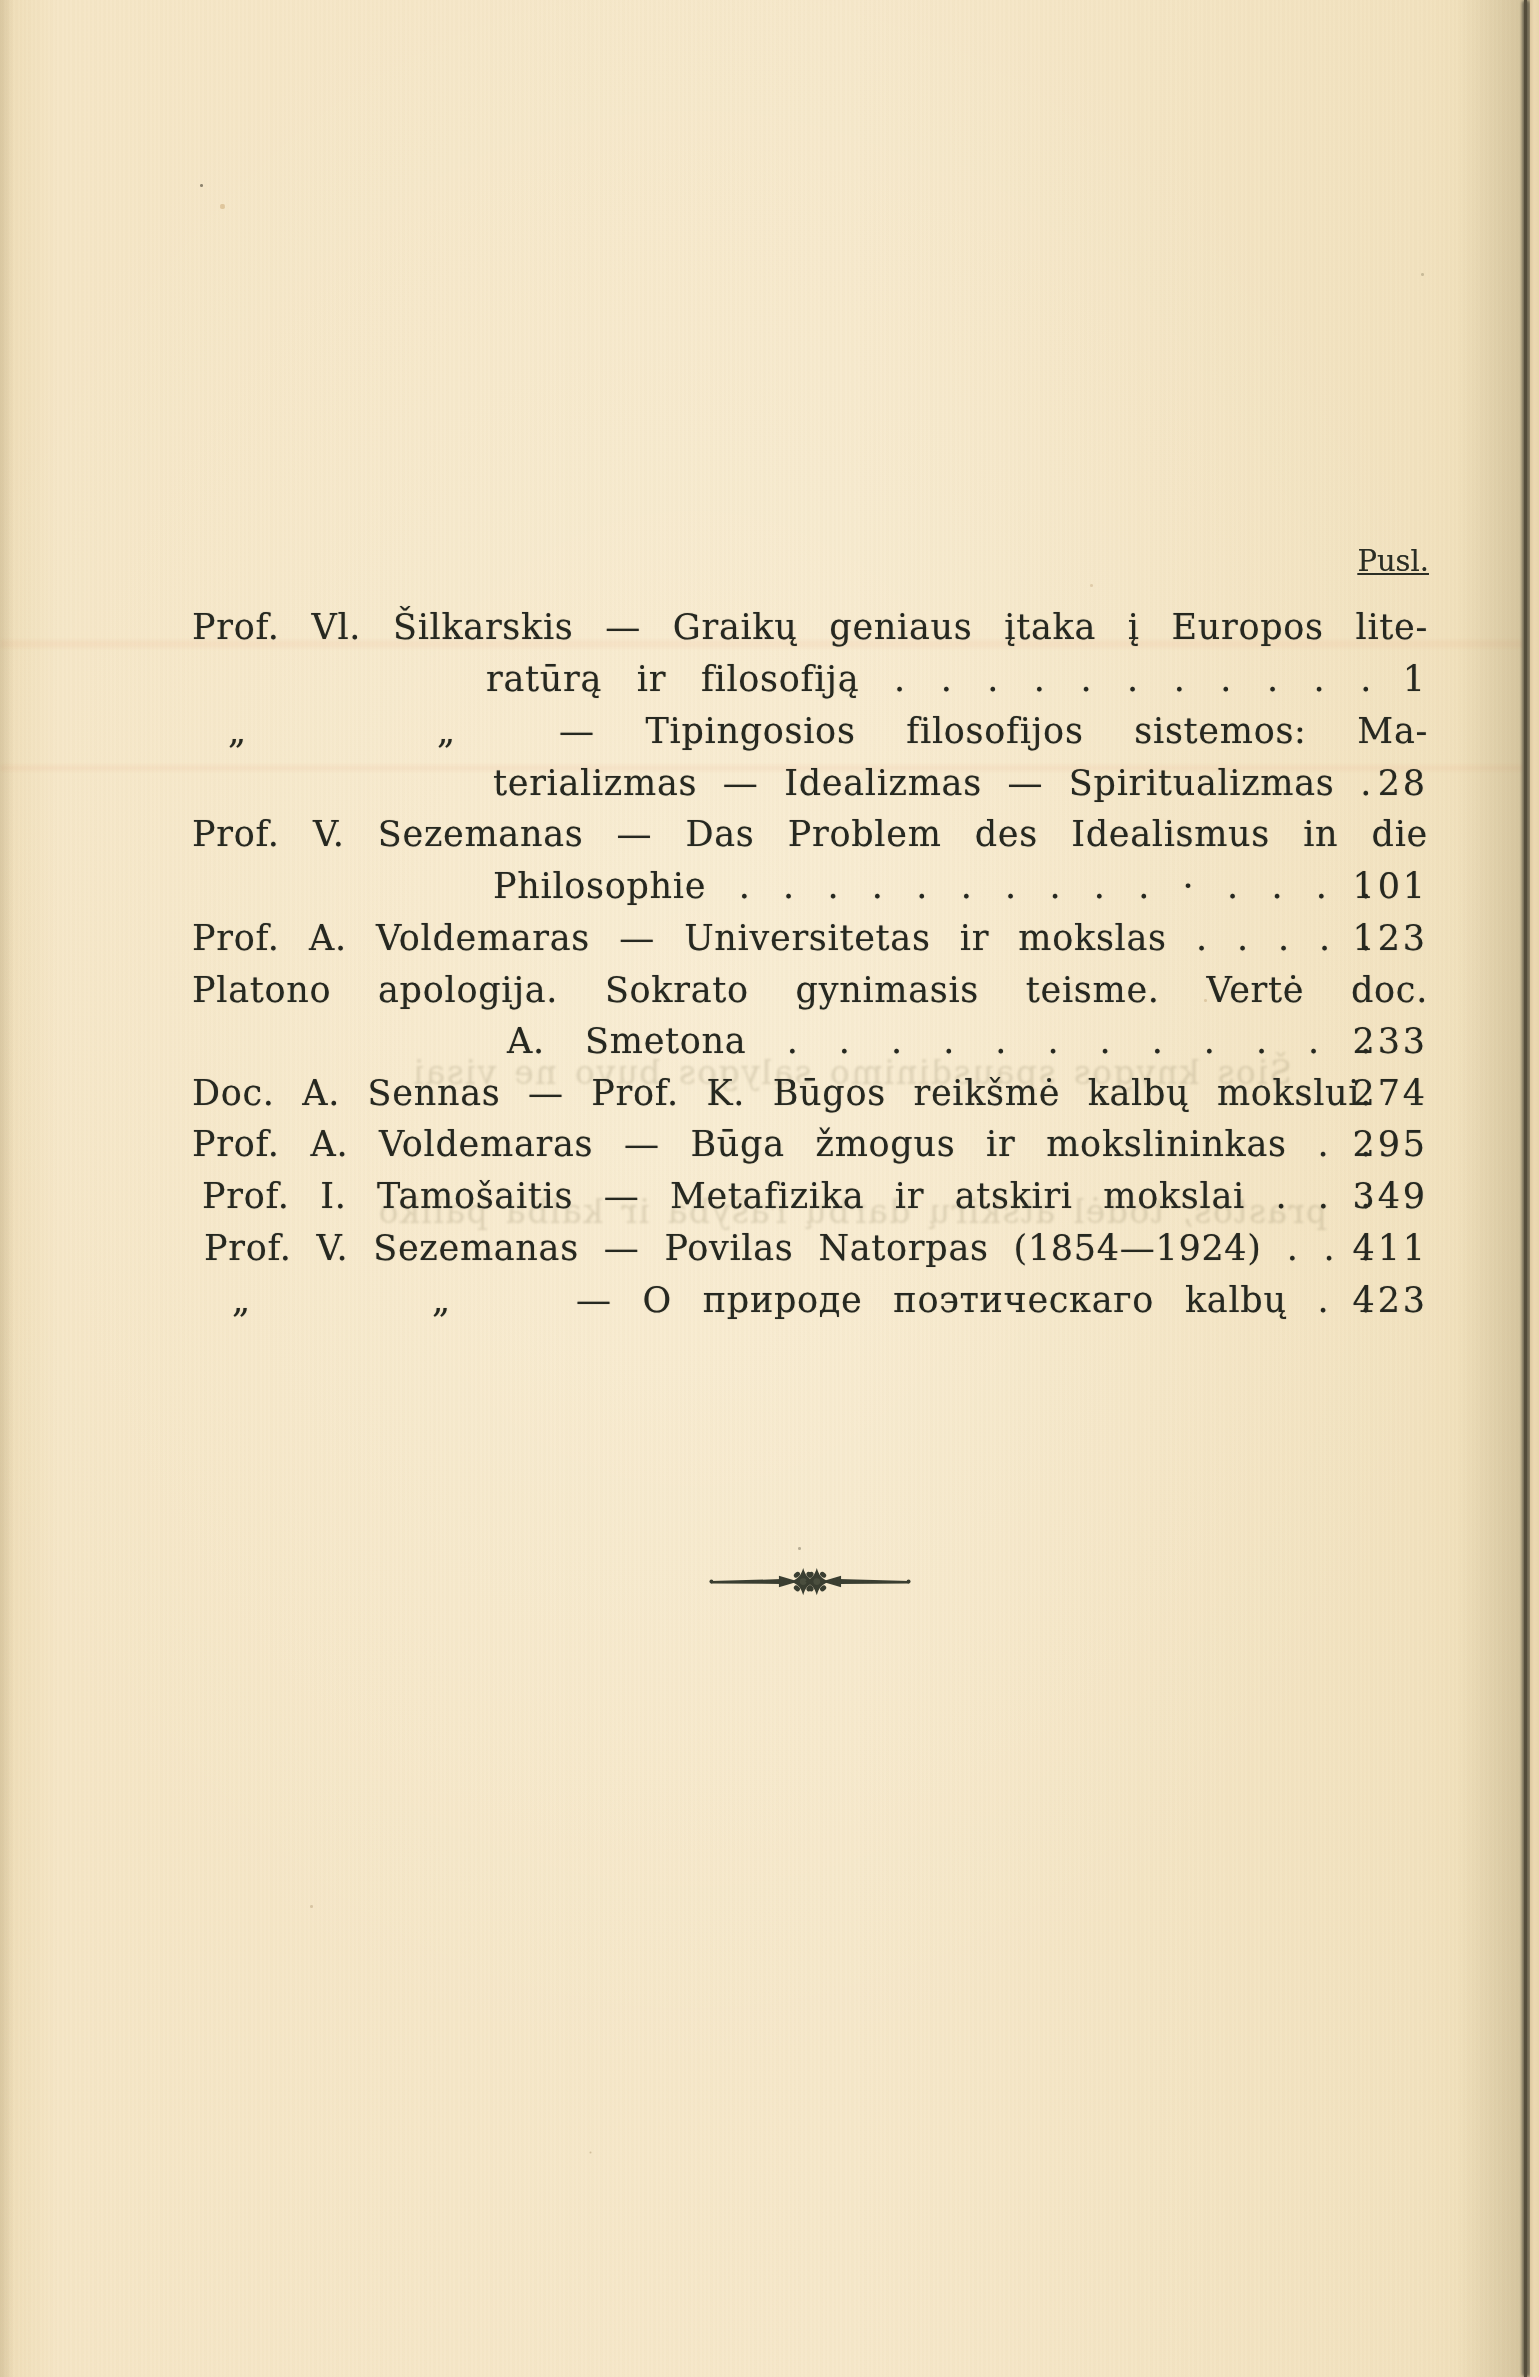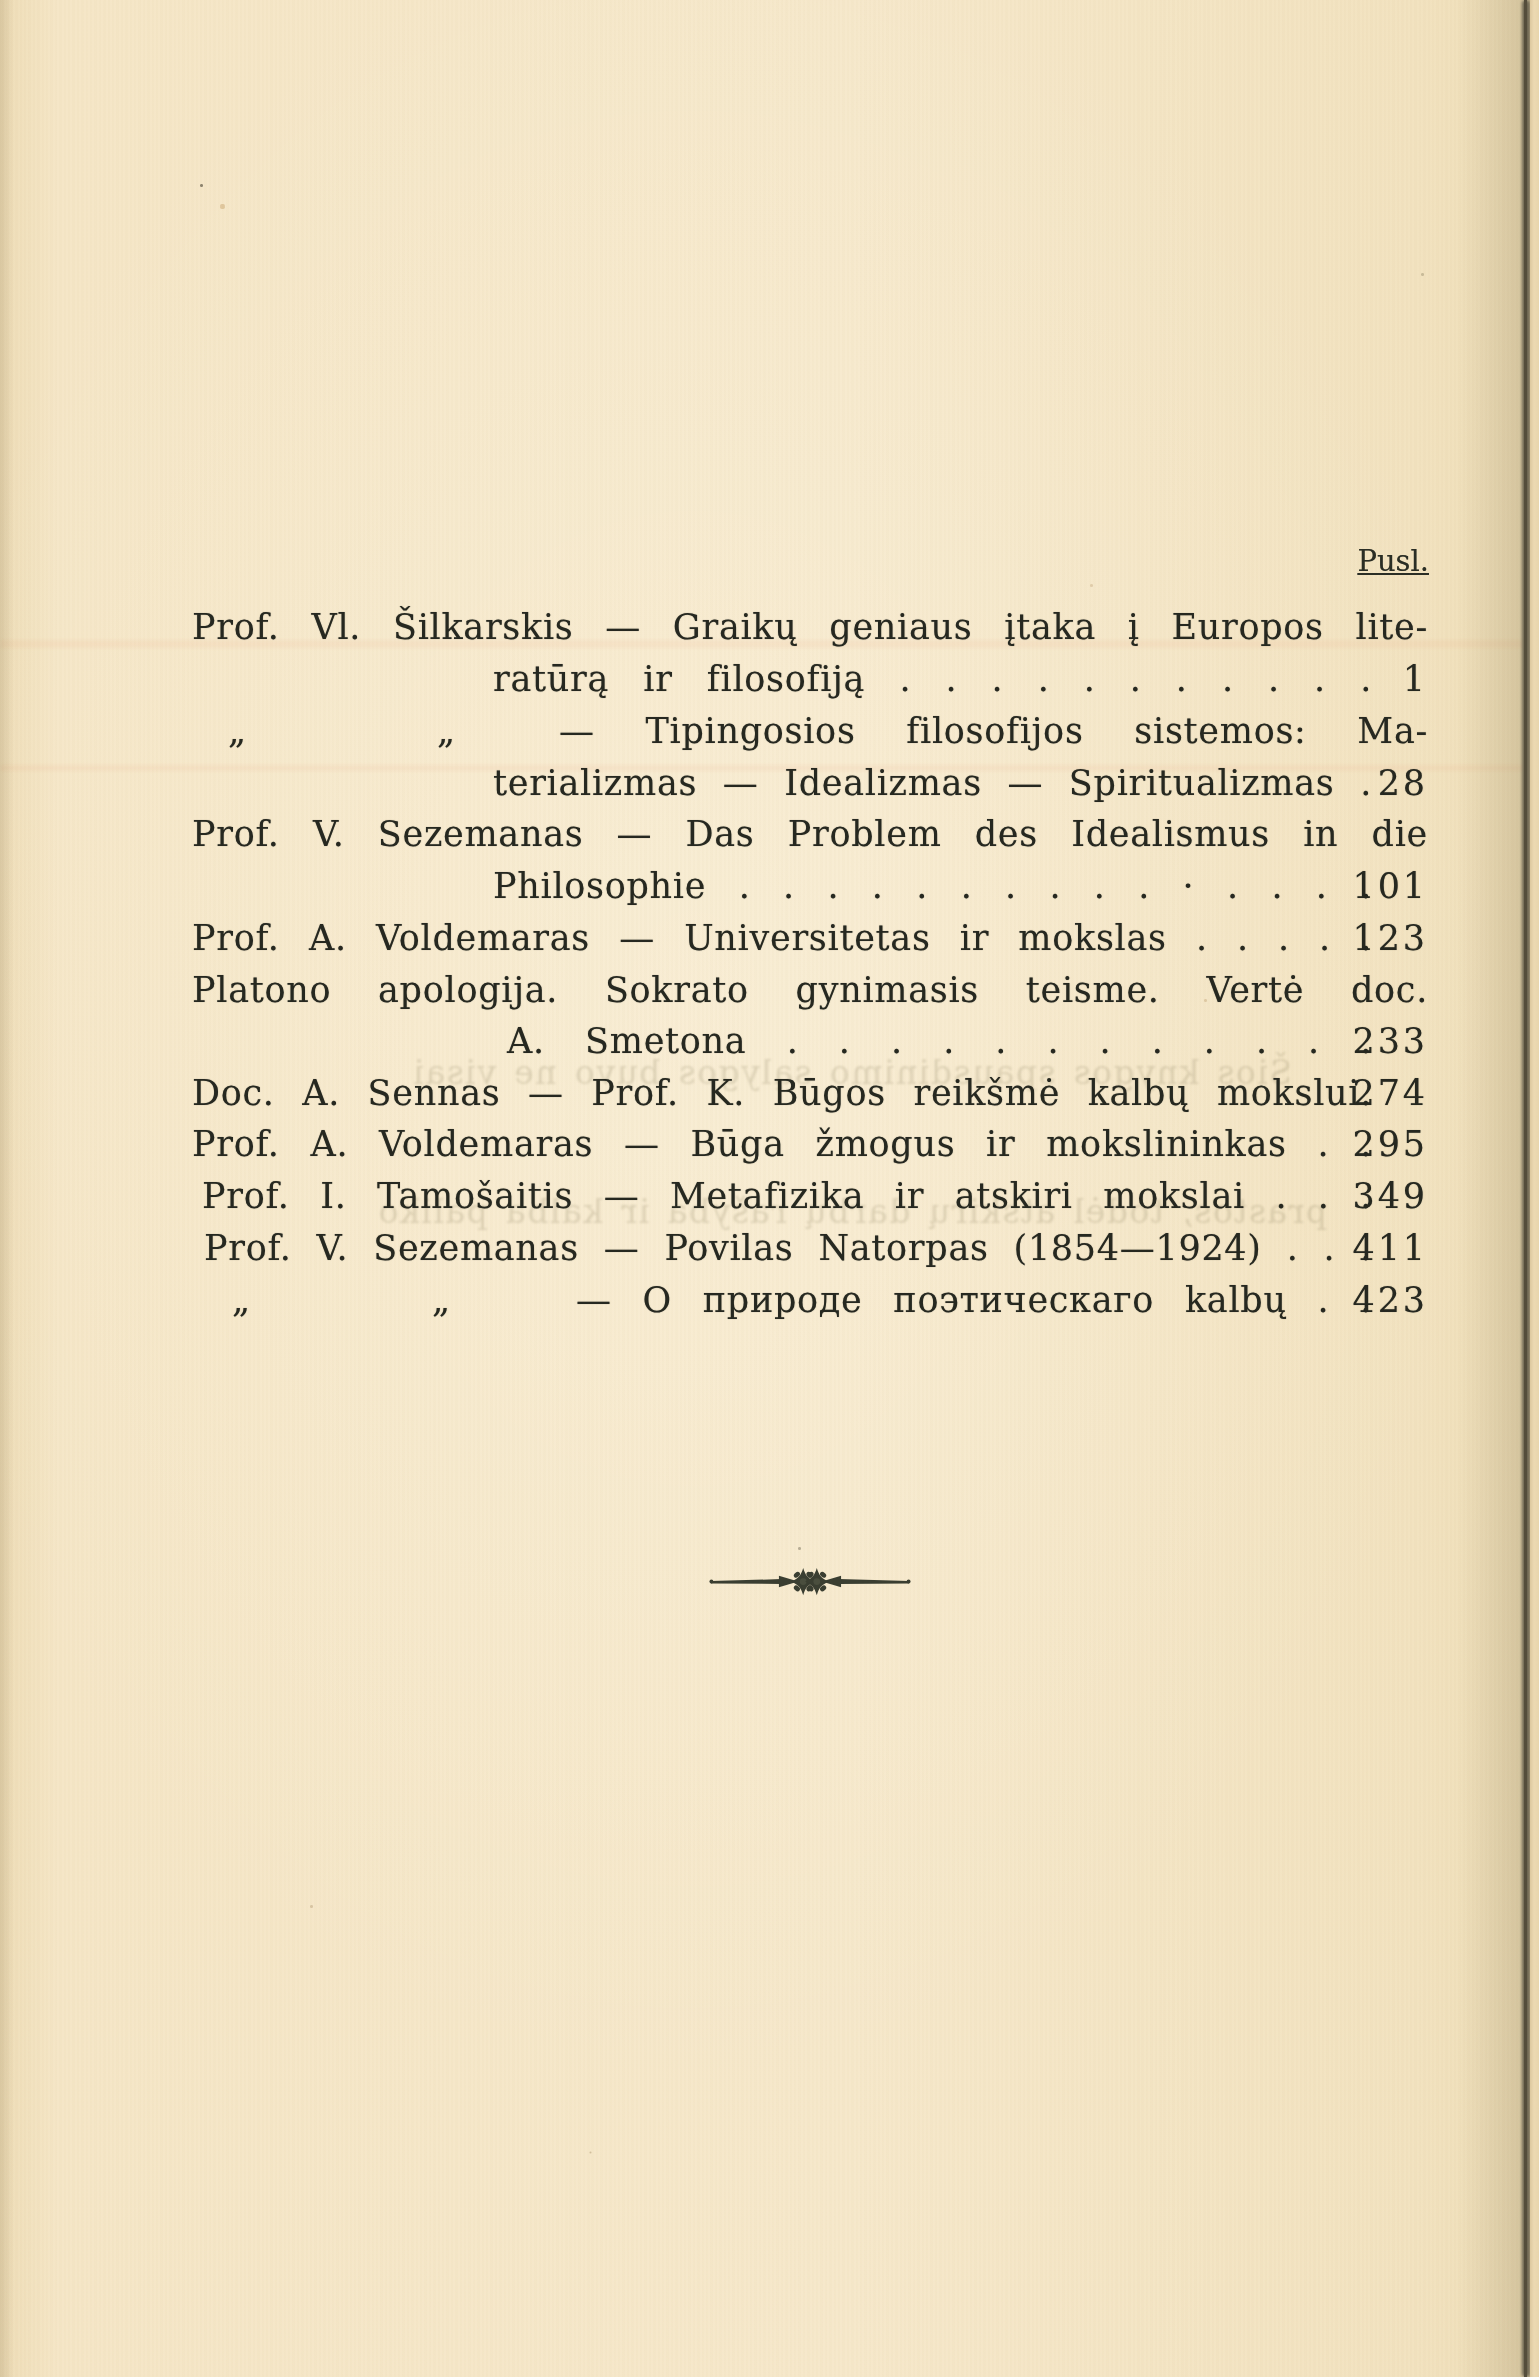--- a/index.html
+++ b/index.html
@@ -130,21 +130,21 @@
   <div class="ghost" style="top:1192px;">prastos, todėl atskirų darbų rašyba ir kalba paliko</div>
 
 
   <div class="pusl">Pusl.</div>
 
   <div class="toc">
       <div class="toc-line" style="top: 604px;">
         <span class="body" style="left: 0px; right: 0px;">Prof. Vl. Šilkarskis — Graikų geniaus įtaka į Europos lite-</span>
       </div>
       <div class="toc-line" style="top: 656px;">
-        <span class="body" style="left: 301px; right: 56px;">ratūrą ir filosofiją . . . . . . . . . . .</span>
+        <span class="body" style="left: 294px; right: 56px;">ratūrą ir filosofiją . . . . . . . . . . .</span>
         <span class="num">1</span>
       </div>
       <div class="toc-line" style="top: 708px;">
         <span class="ditto" style="left: 36px;">„</span>
         <span class="ditto" style="left: 245px;">„</span>
         <span class="body" style="left: 367px; right: 0px;">— Tipingosios filosofijos sistemos: Ma-</span>
       </div>
       <div class="toc-line" style="top: 760px;">
         <span class="body" style="left: 301px; right: 56px;">terializmas — Idealizmas — Spiritualizmas .</span>
         <span class="num">28</span>

